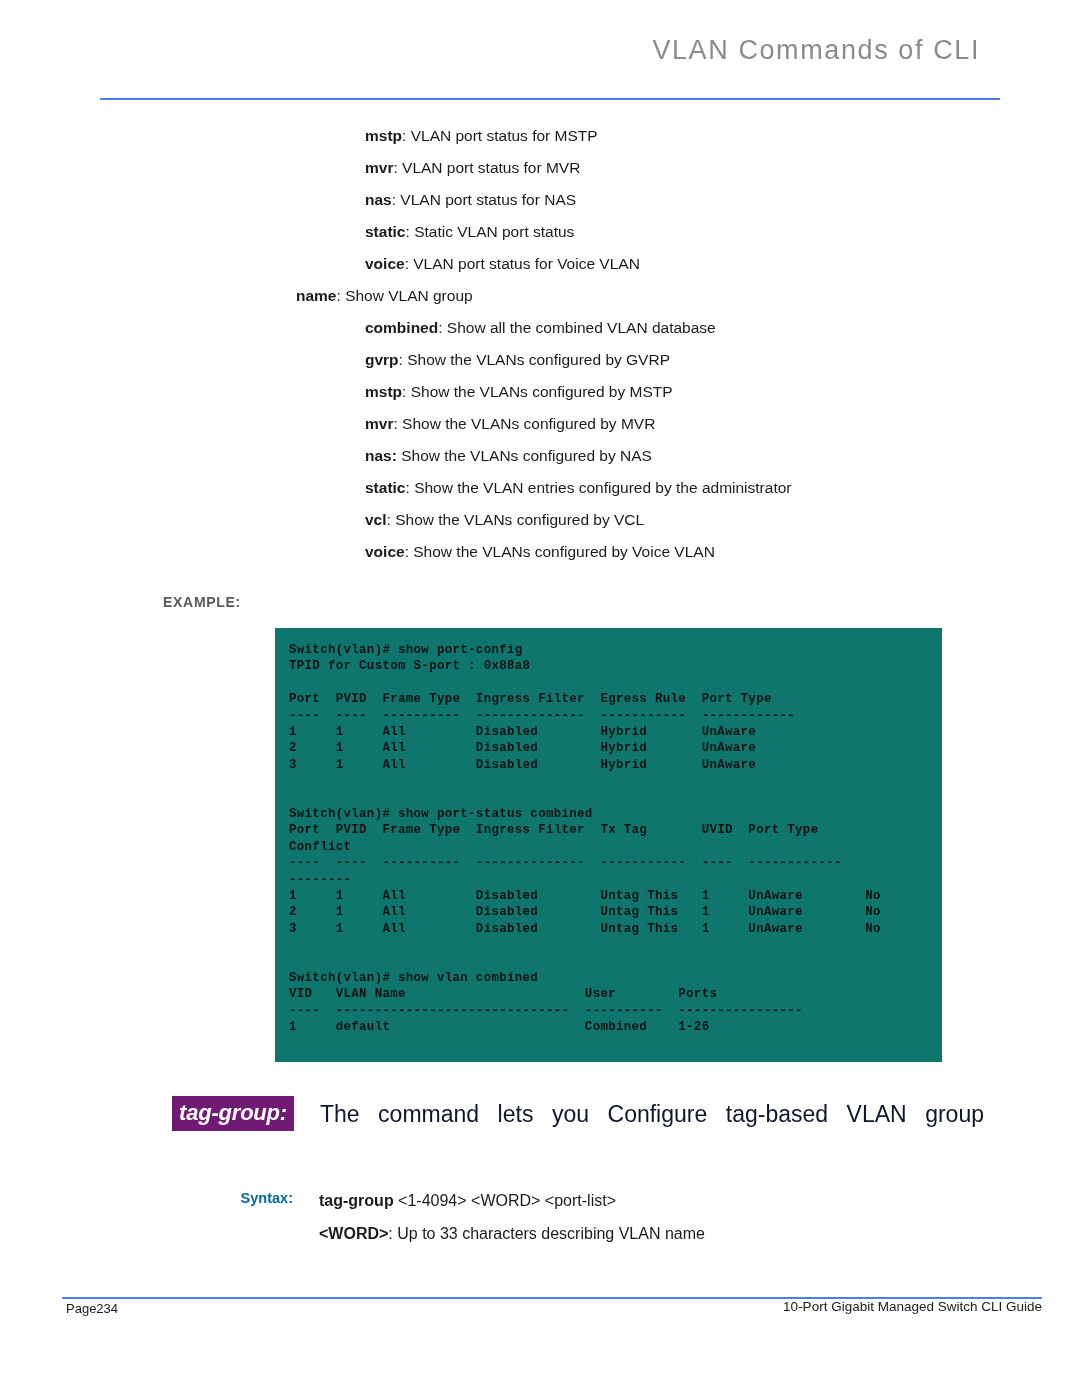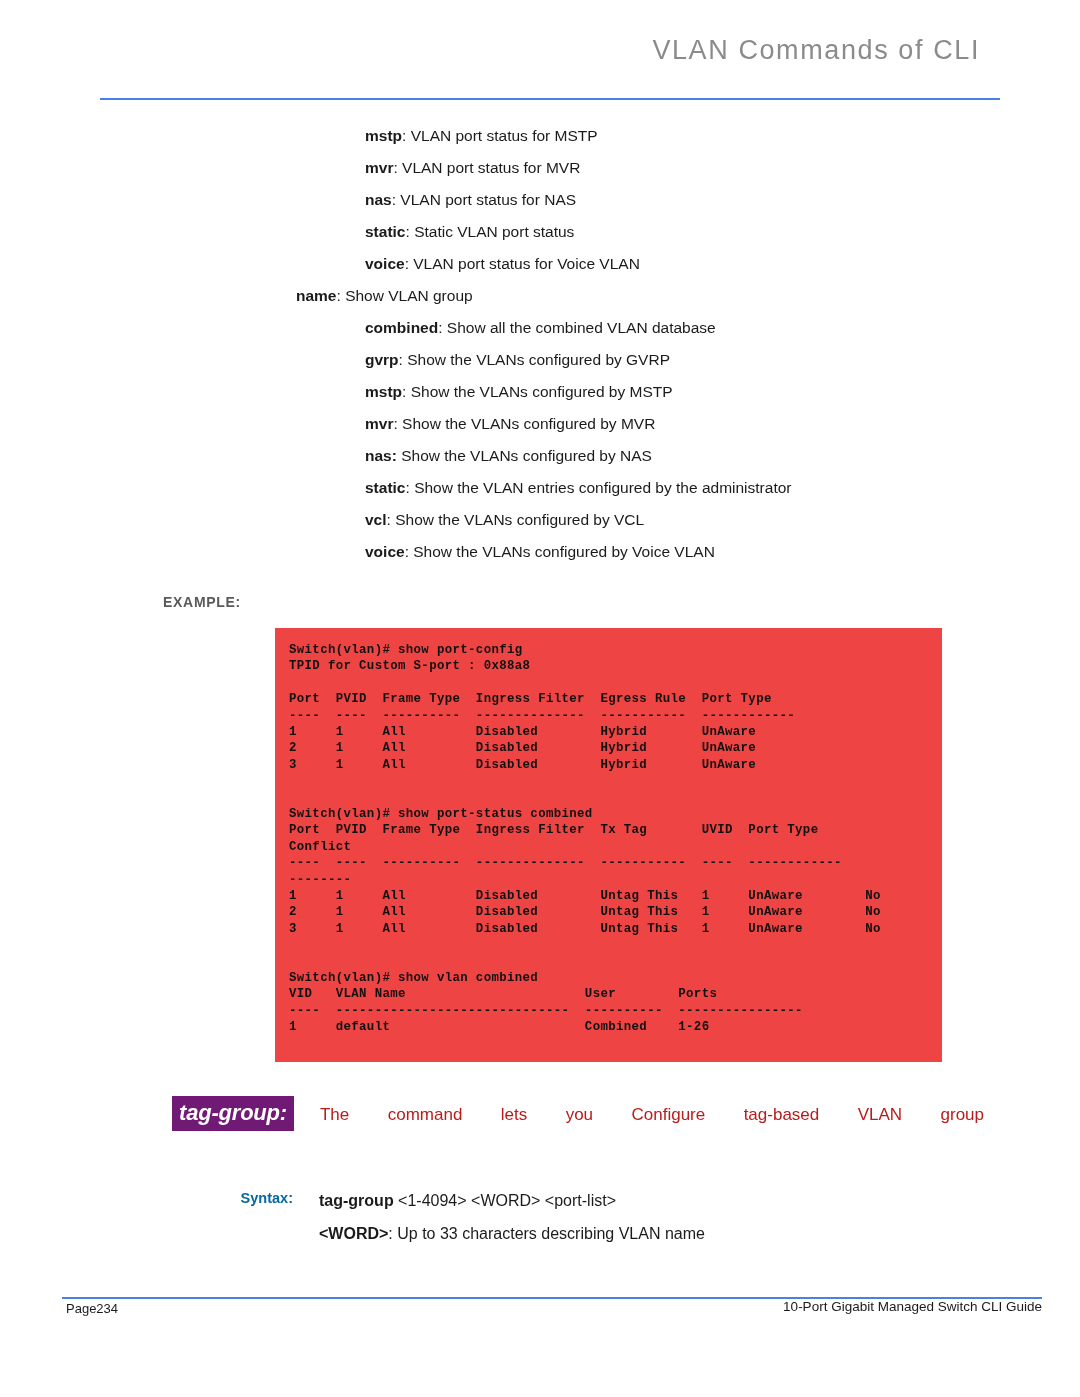--- a/index.html
+++ b/index.html
@@ -79,21 +79,21 @@
     font-weight: bold;
     color: #5a5a5a;
     letter-spacing: 0.7px;
   }
 
   
   #terminal-block {
     margin-top: 18px;
     margin-left: 275px;
     width: 667px;
-    background: #ef4444;
+    background: #0f766e;
     padding: 14px 0 26px 14px;
     box-sizing: border-box;
   }
   .term-line {
     font-family: "Liberation Mono", "DejaVu Sans Mono", monospace;
     font-size: 12.4px;
     font-weight: bold;
     line-height: 16.4px;
     color: #111111;
     white-space: pre;
@@ -118,23 +118,23 @@
     font-weight: bold;
     padding: 3px 7px 4px 7px;
     line-height: 28px;
     white-space: nowrap;
     flex: 0 0 auto;
     letter-spacing: -0.2px;
     font-style: italic;
   }
   #tag-group-desc {
     margin-left: 26px;
-    font-size: 17px;
+    font-size: 23px;
     line-height: 37px;
-    color: #b91c1c;
+    color: #0f172a;
     text-align: justify;
     flex: 1 1 auto;
   }
   #tag-group-desc span.just {
     display: block;
     text-align: justify;
   }
   #tag-group-desc span.just::after {
     content: "";
     display: inline-block;

